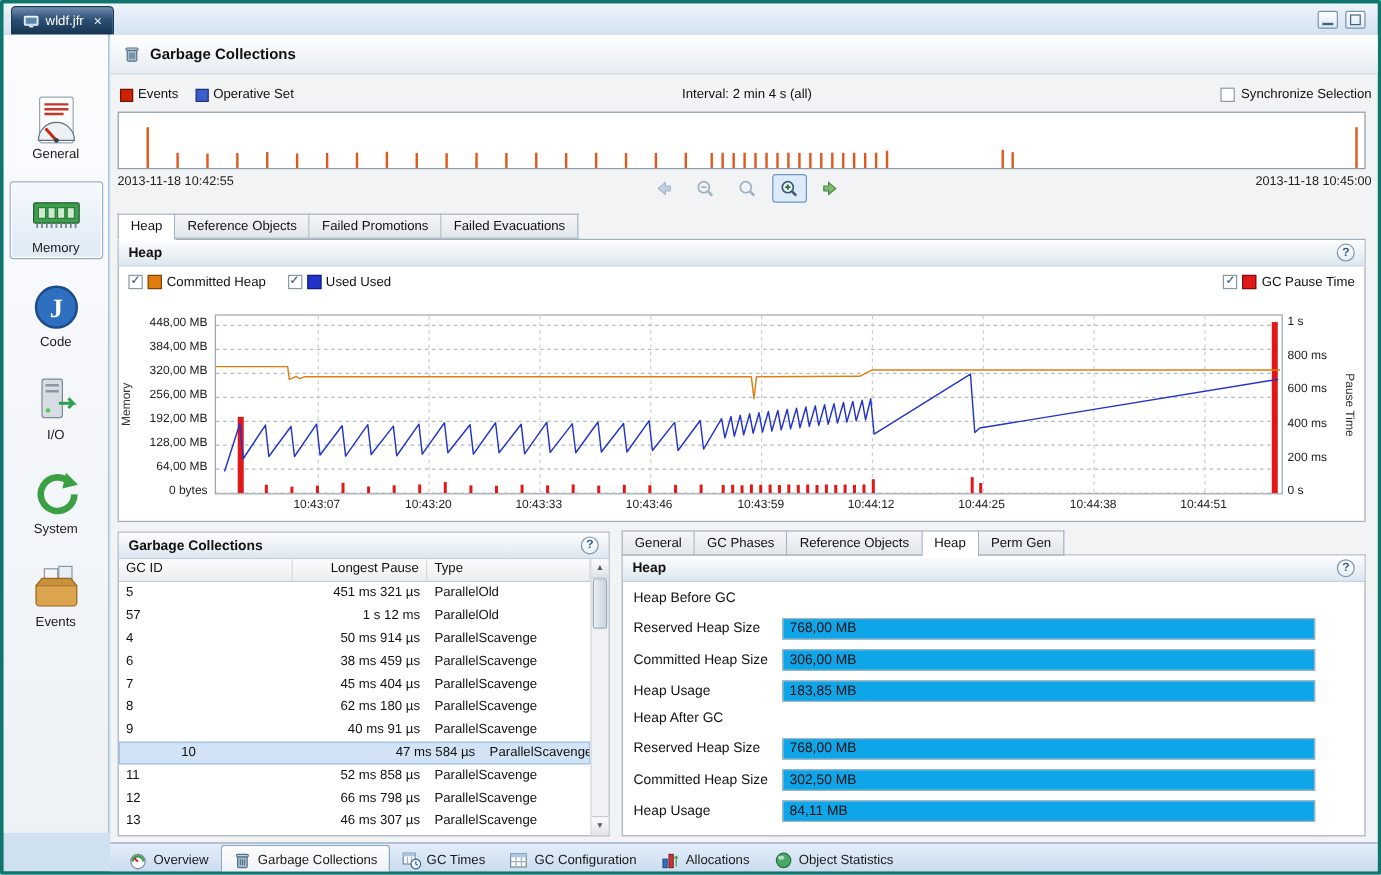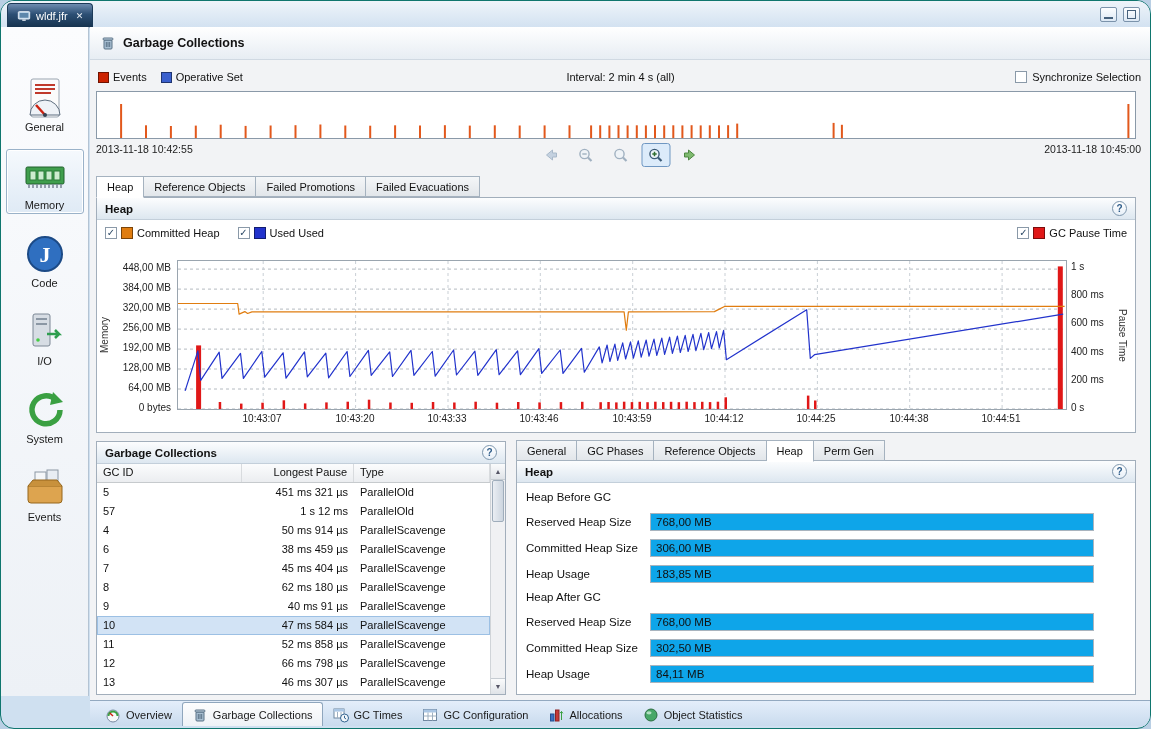--- a/index.html
+++ b/index.html
@@ -1,17 +1,17 @@
 <!DOCTYPE html>
 <html><head>
 <meta charset="utf-8">
 <style>
   html,body{margin:0;padding:0;}
   body{width:1151px;height:729px;position:relative;font-family:"Liberation Sans",sans-serif;background:#b9cfe4;overflow:hidden;}
-  #app{position:absolute;inset:0;border:1px solid #0f766e;border-radius:14px;background:#cfe0f0;box-sizing:border-box;overflow:hidden;}
+  #app{position:absolute;inset:0;border:3px solid #0f766e;border-radius:2px;background:#cfe0f0;box-sizing:border-box;overflow:hidden;}
 
   
   .titlebar{position:absolute;left:0;top:0;width:100%;height:26px;background:linear-gradient(#eef4fa,#d3e2f1);border-bottom:1px solid #9fb4ca;}
   .editor-tab{position:absolute;left:6px;top:2px;height:23px;display:flex;align-items:center;gap:5px;padding:0 9px;background:linear-gradient(#6f8cb0 0%,#2c4f74 45%,#16334f 100%);border:1px solid #1c3a58;border-bottom:none;border-radius:4px 4px 0 0;color:#fff;font-size:11px;}
   .tab-close{font-size:9px;color:#e8eef4;margin-left:3px;}
   .win-controls{position:absolute;right:10px;top:6px;display:flex;gap:6px;}
   .win-btn{width:15px;height:13px;border:1px solid #7b93ab;background:linear-gradient(#fdfeff,#dce8f4);border-radius:2px;position:relative;}
   .win-btn.min::after{content:"";position:absolute;left:3px;right:3px;bottom:2px;height:2px;background:#46617c;}
   .win-btn.max::after{content:"";position:absolute;left:3px;right:3px;top:2px;bottom:2px;border:1px solid #46617c;}
 
@@ -72,21 +72,21 @@
   .rot-label.right{left:1018px;width:14px;writing-mode:vertical-rl;}
   .grid{stroke:#b4bac0;stroke-dasharray:3 3;stroke-width:1;}
   .gridv{stroke:#c9cfd5;stroke-dasharray:3 3;stroke-width:1;}
 
   .gc-panel{position:absolute;left:6px;top:414px;width:410px;height:254px;border:1px solid #a2aebb;background:#fff;box-sizing:border-box;}
   .tbl{position:absolute;left:0;top:22px;right:15px;bottom:0;overflow:hidden;font-size:11px;color:#111;}
   .thead{display:flex;height:19px;box-sizing:border-box;background:linear-gradient(#fbfcfd,#ebedf0);border-bottom:1px solid #c6cacd;}
   .th{padding:2px 6px;border-right:1px solid #d8dbde;box-sizing:border-box;white-space:nowrap;}
   .c0{width:145px;}.c1{width:112px;text-align:right;}.c2{flex:1;}
   .tr{display:flex;height:19px;line-height:19px;}
-  .tr.selected{background:#d2e3f5;outline:1px solid #9cc0e4;outline-offset:-1px;}
+  .tr.selected{background:#d2e3f5;outline:1px solid #9cc0e4;outline-offset:-1px;padding-left:46px;}
   .td{padding:0 6px;box-sizing:border-box;white-space:nowrap;overflow:hidden;}
   .vscroll{position:absolute;right:0;top:22px;width:15px;bottom:0;background:#f0f1f3;border-left:1px solid #d0d4d8;box-sizing:border-box;}
   .sc-btn{height:15px;background:linear-gradient(#fafbfc,#dfe3e8);font-size:7px;color:#556;text-align:center;line-height:15px;}
   .sc-btn.up{border-bottom:1px solid #c6ccd2;}
   .sc-btn.down{position:absolute;bottom:0;left:0;right:0;border-top:1px solid #c6ccd2;}
   .sc-thumb{position:absolute;top:16px;left:1px;right:1px;height:40px;background:linear-gradient(90deg,#eaeef3,#ccd5df);border:1px solid #9fadbb;border-radius:2px;}
 
   .detail-group{position:absolute;left:426px;top:433px;width:620px;height:235px;border:1px solid #a2aebb;background:#fff;box-sizing:border-box;}
   .sec-head{position:absolute;left:9px;font-weight:normal;font-size:11.5px;color:#111;}
   .field-label{position:absolute;left:9px;font-size:11.5px;color:#111;line-height:18px;white-space:nowrap;}

